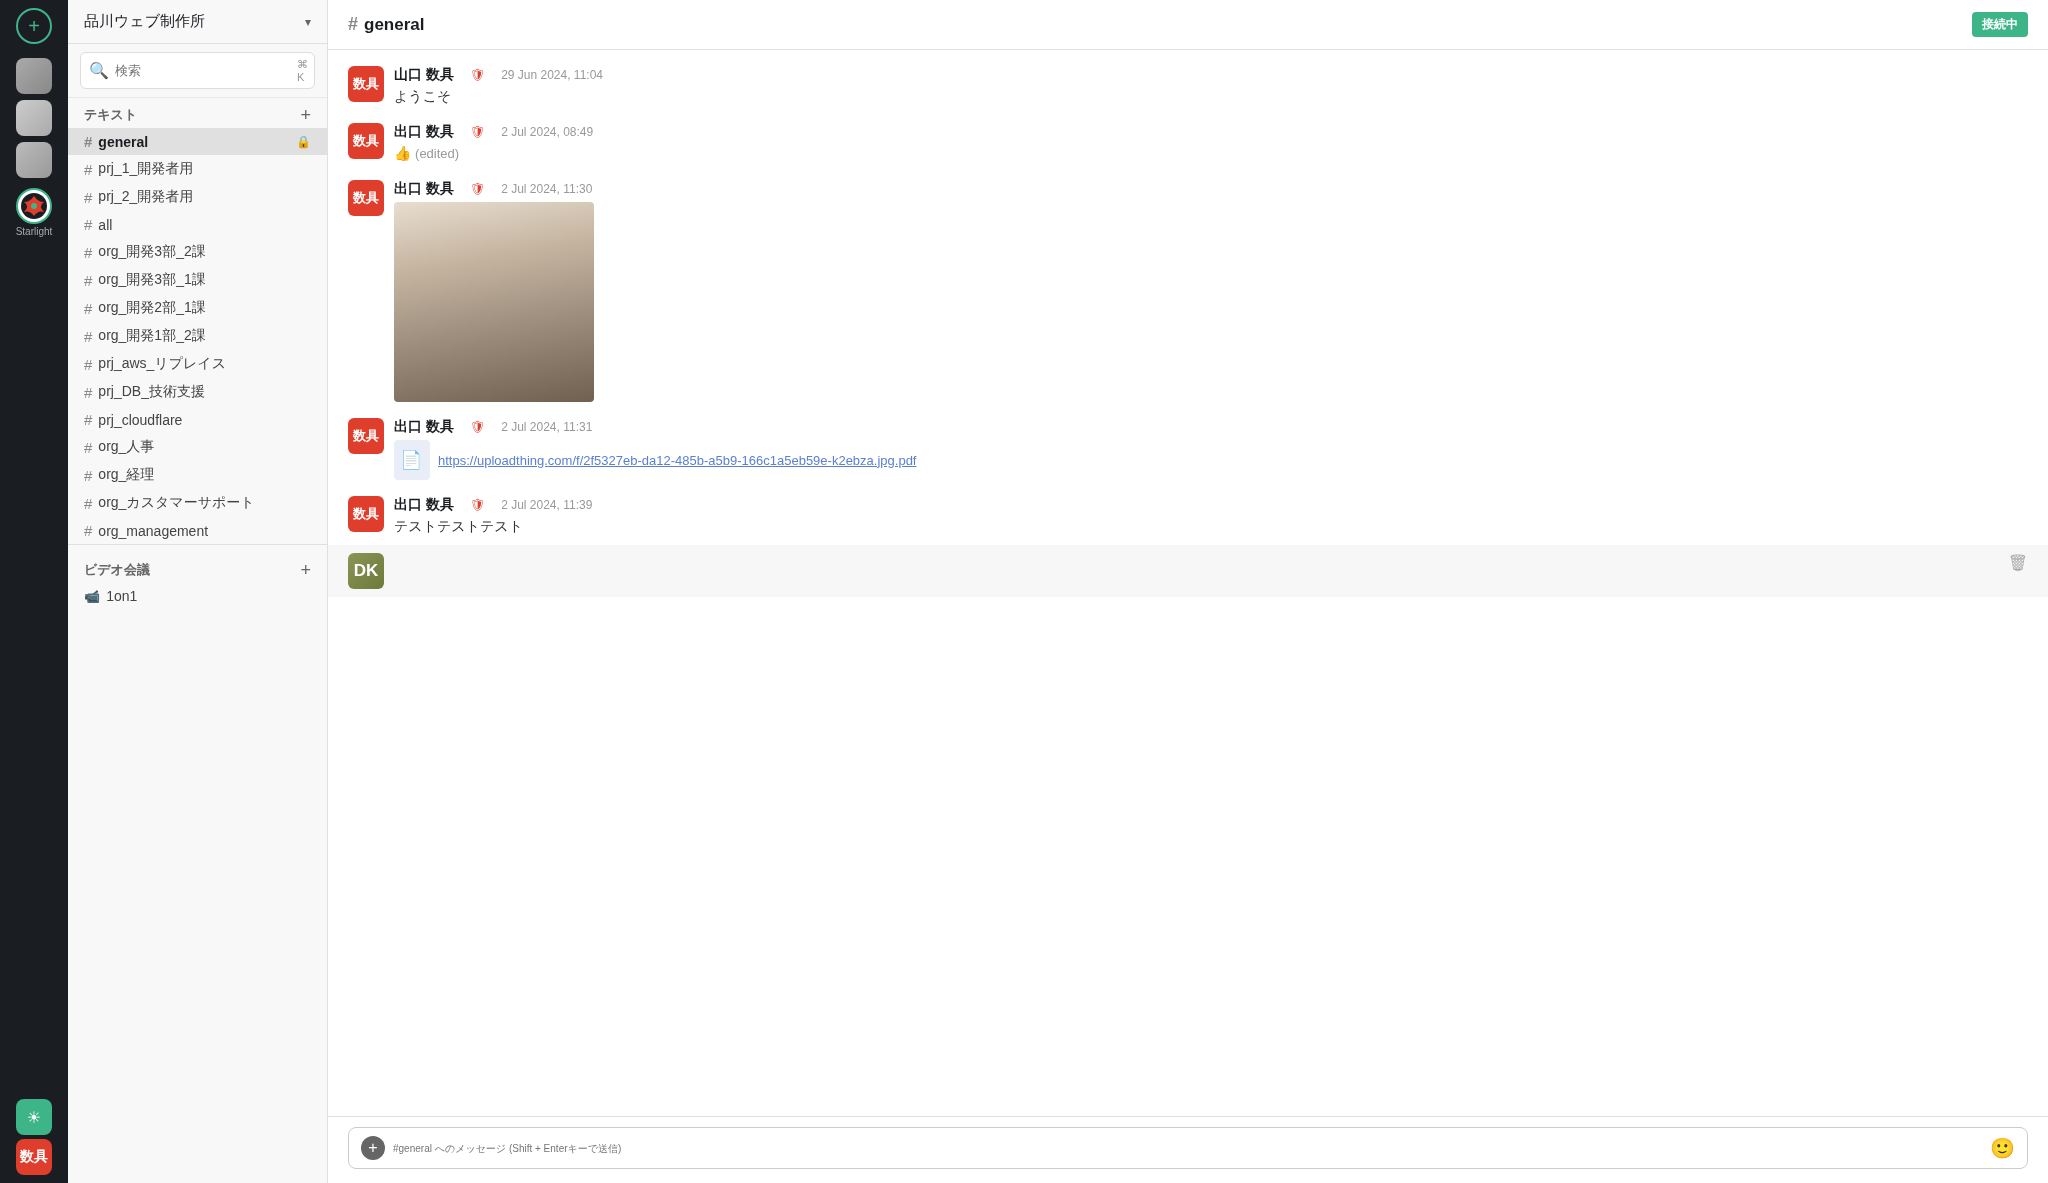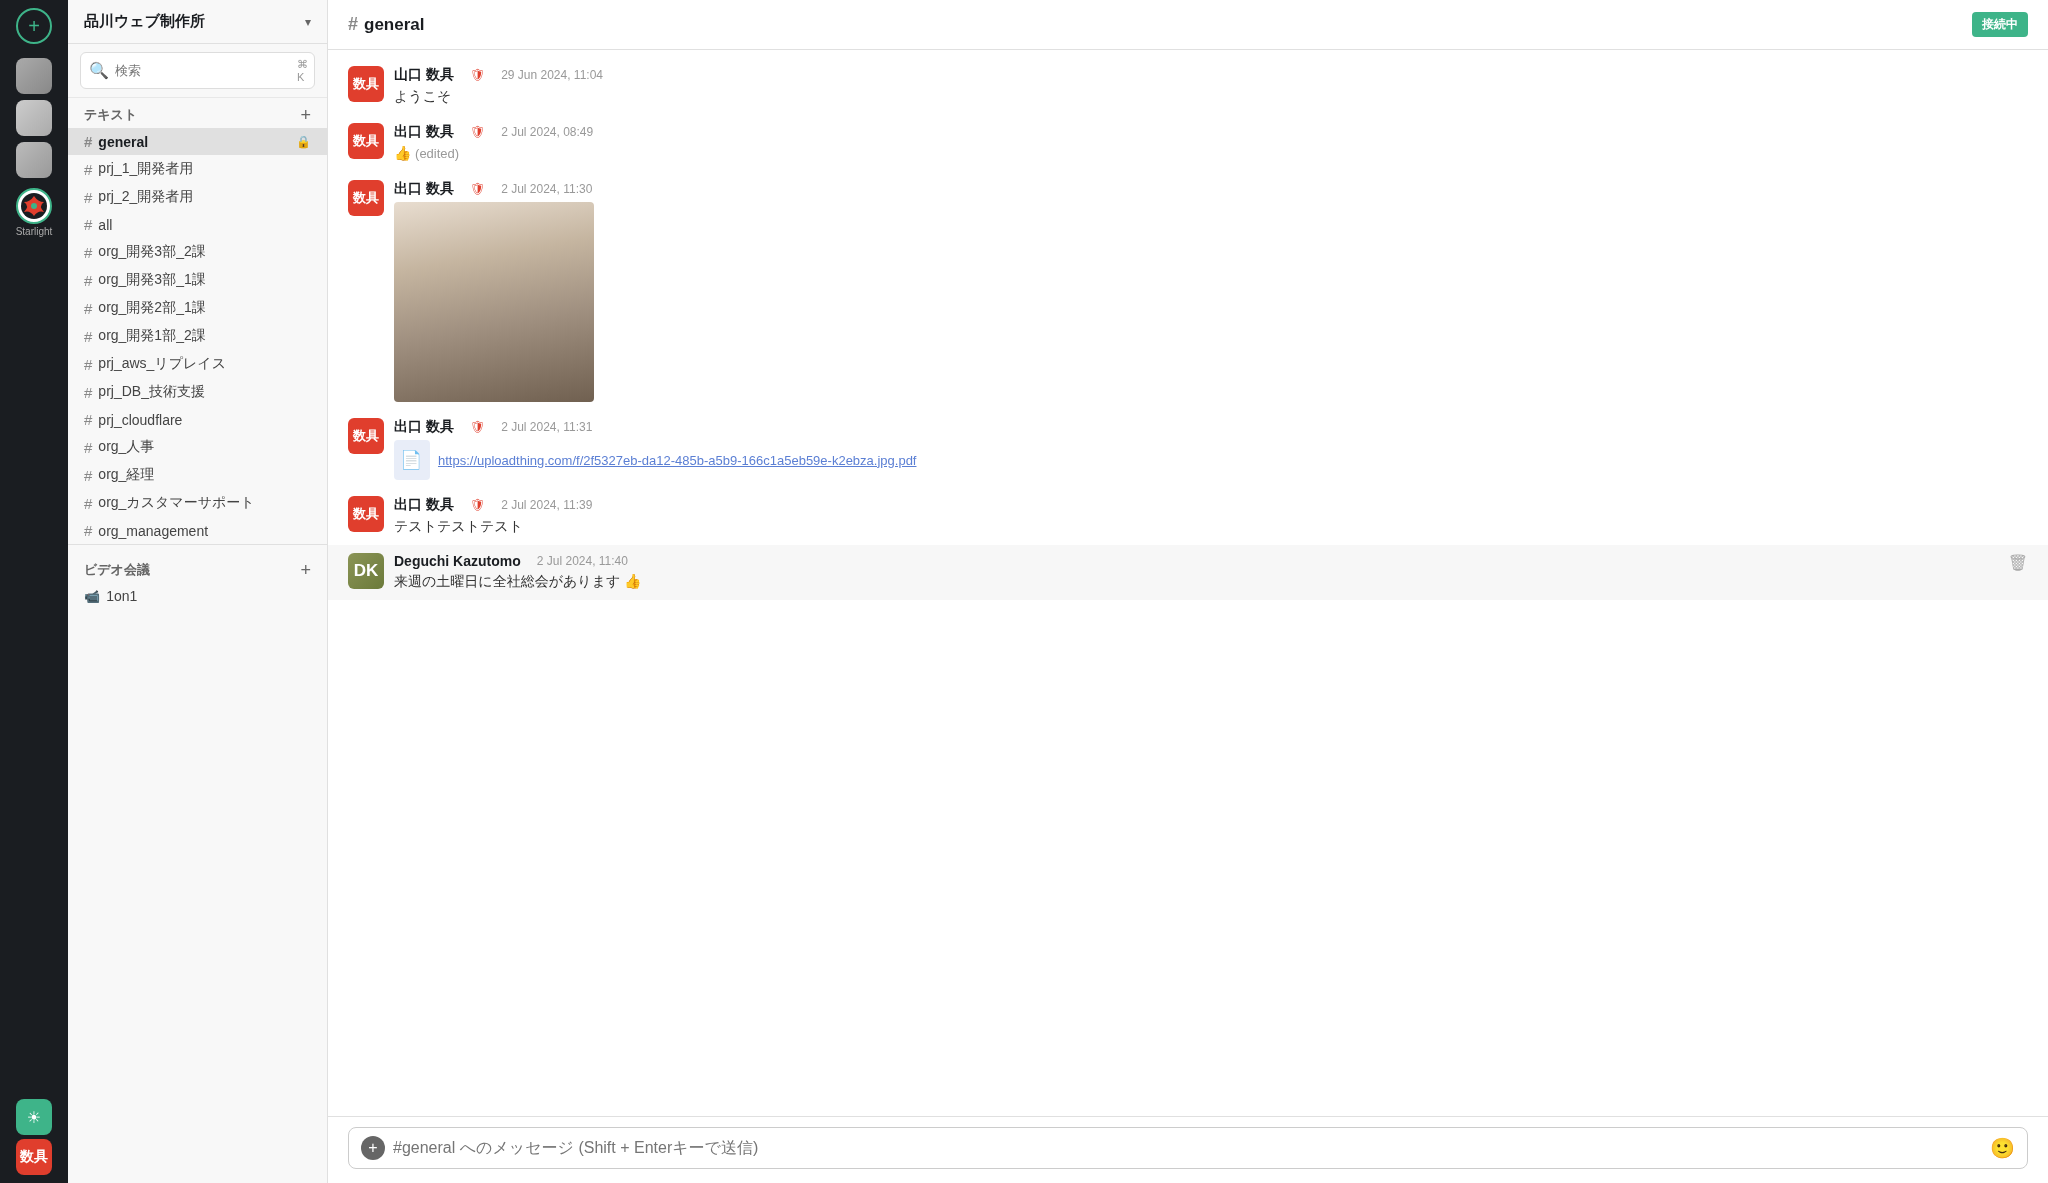--- a/index.html
+++ b/index.html
@@ -64,21 +64,21 @@
       flex-direction: column;
       flex-shrink: 0;
       overflow: hidden;
     }
     .workspace-header {
       padding: 12px 16px;
       border-bottom: 1px solid #e0e0e0;
       display: flex; align-items: center; justify-content: space-between;
       cursor: pointer;
     }
-    .workspace-name { font-weight: 700; font-size: 15px; color: #1a1d21; }
+    .workspace-name { font-weight: 400; font-size: 15px; color: #1a1d21; }
     .workspace-chevron { color: #666; font-size: 12px; }
     .search-bar {
       padding: 8px 12px;
       border-bottom: 1px solid #e8e8e8;
     }
     .search-input-wrap {
       background: #fff;
       border: 1px solid #ddd;
       border-radius: 6px;
       display: flex; align-items: center;
@@ -196,21 +196,21 @@
       border: 1px solid #ccc; border-radius: 8px;
       display: flex; align-items: center; gap: 8px;
       padding: 8px 12px; background: #fff;
     }
     .input-plus {
       width: 24px; height: 24px; border-radius: 50%;
       background: #666; color: #fff; display: flex; align-items: center; justify-content: center;
       font-size: 16px; cursor: pointer; flex-shrink: 0;
     }
     .input-field {
-      flex: 1; border: none; outline: none; font-size: 16px; color: #15803d;
+      flex: 1; border: none; outline: none; font-size: 10px; color: #15803d;
       background: transparent;
     }
     .emoji-btn { color: #aaa; font-size: 20px; cursor: pointer; flex-shrink: 0; }
 
     
     ::-webkit-scrollbar { width: 4px; }
     ::-webkit-scrollbar-thumb { background: #ccc; border-radius: 2px; }
 
     .ws-icon-wrap { display: flex; flex-direction: column; align-items: center; }
     .ws-row { display: flex; flex-direction: column; align-items: center; gap: 6px; padding: 6px 0; }
@@ -414,27 +414,20 @@
               <span class="message-shield">🛡</span>
               <span class="message-time">2 Jul 2024, 11:39</span>
             </div>
             <div class="message-text">テストテストテスト</div>
           </div>
         </div>
         <div class="message-group highlighted">
           <div class="avatar-deguchi">
             <span style="font-size:17px;font-weight:bold;color:#fff;">DK</span>
           </div>
-          <div class="message-content">
-            <div class="message-meta">
-              <span class="message-author">Deguchi Kazutomo</span>
-              <span class="message-time">2 Jul 2024, 11:40</span>
-            </div>
-            <div class="message-text">来週の土曜日に全社総会があります 👍</div>
-          </div>
           <span class="delete-btn">🗑</span>
         </div>
       </div>
   </div>
 
   <div class="input-area">
     <div class="input-wrap">
       <div class="input-plus">+</div>
       <input class="input-field" type="text" placeholder="#general へのメッセージ (Shift + Enterキーで送信)" style="">
       <span class="emoji-btn">🙂</span>

